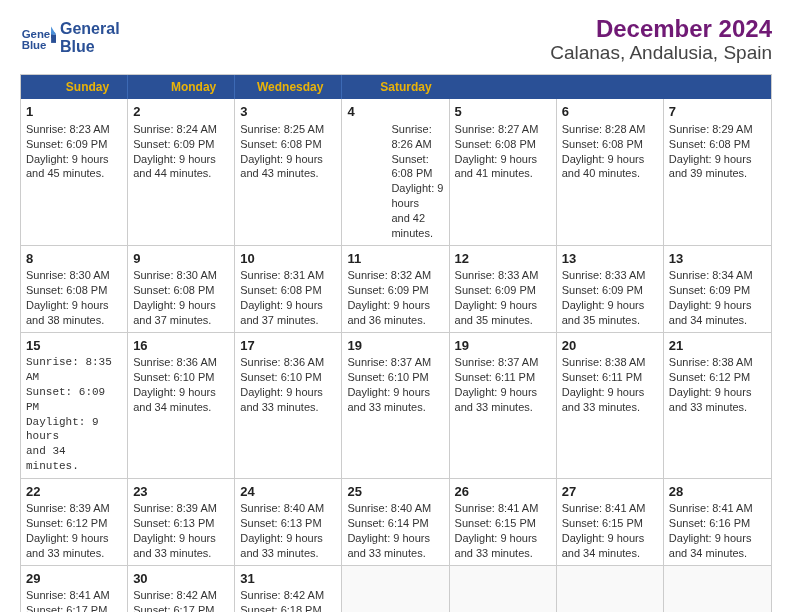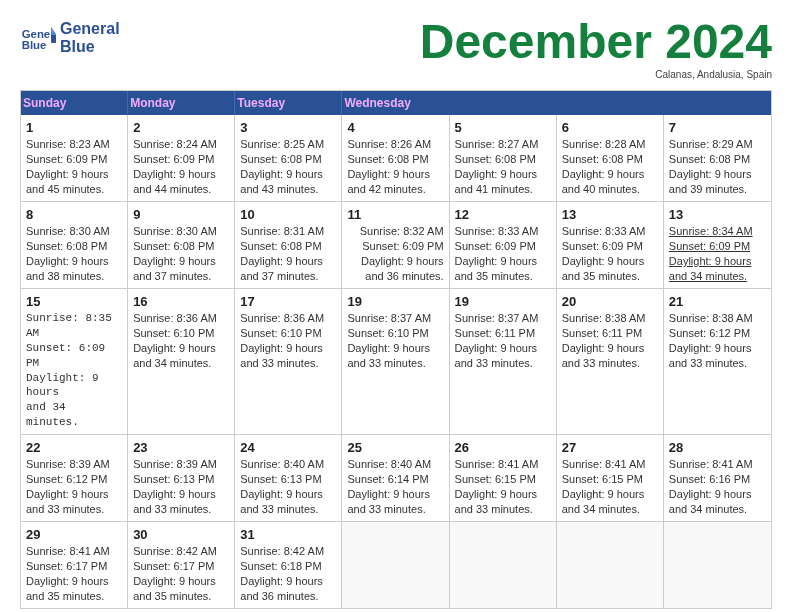--- a/index.html
+++ b/index.html
@@ -30,46 +30,46 @@
     }
     .logo-icon {
       width: 36px;
       height: 36px;
       margin-right: 4px;
     }
     .title-block {
       text-align: right;
     }
     .month-title {
-      font-size: 48px;
+      font-size: 24px;
       font-weight: bold;
-      color: #15803d;
+      color: #701a75;
       line-height: 1.1;
     }
     .subtitle {
-      font-size: 10px;
+      font-size: 19px;
       color: #444;
     }
     .calendar {
       flex: 1;
       display: flex;
       flex-direction: column;
       border: 1px solid #ccc;
     }
     .calendar-header {
       display: grid;
       grid-template-columns: repeat(7, 1fr);
       background: #2a5096;
     }
     .calendar-header .day-name {
-      color: #f0abfc;
+      color: #eab308;
       font-weight: bold;
       font-size: 12px;
-      text-align: left;
-      padding: 5px 2px;
+      text-align: right;
+      padding: 5px 18px;
       border-right: 1px solid #3d6ab5;
     }
     .calendar-header .day-name:last-child {
       border-right: none;
     }
     .calendar-body {
       display: flex;
       flex-direction: column;
       flex: 1;
     }
@@ -128,22 +128,22 @@
     <div class="title-block">
       <div class="month-title">December 2024</div>
       <div class="subtitle">Calanas, Andalusia, Spain</div>
     </div>
   </div>
 
   <div class="calendar">
     <div class="calendar-header">
       <div class="day-name">Sunday</div>
       <div class="day-name">Monday</div>
-      <div class="day-name">Tuesday</div>
       <div class="day-name">Wednesday</div>
+      <div class="day-name">Saturday</div>
     </div>
     <div class="calendar-body" id="cal-body">
     <div class="calendar-row">
           <div class="cell">
             <span class="day-num">1</span>
             <div class="info" style="white-space: pre-line;">Sunrise: 8:23 AM
 Sunset: 6:09 PM
 Daylight: 9 hours
 and 45 minutes.</div>
           </div>
@@ -156,21 +156,21 @@
           </div>
           <div class="cell">
             <span class="day-num">3</span>
             <div class="info" style="white-space: pre-line;">Sunrise: 8:25 AM
 Sunset: 6:08 PM
 Daylight: 9 hours
 and 43 minutes.</div>
           </div>
           <div class="cell">
             <span class="day-num">4</span>
-            <div class="info" style="white-space: pre-line;">Sunrise: 8:26 AM
+            <div class="info" style="white-space: pre-line; margin-left: 44px;">Sunrise: 8:26 AM
 Sunset: 6:08 PM
 Daylight: 9 hours
 and 42 minutes.</div>
           </div>
           <div class="cell">
             <span class="day-num">5</span>
             <div class="info" style="white-space: pre-line;">Sunrise: 8:27 AM
 Sunset: 6:08 PM
 Daylight: 9 hours
 and 41 minutes.</div>
@@ -207,42 +207,42 @@
           </div>
           <div class="cell">
             <span class="day-num">10</span>
             <div class="info" style="white-space: pre-line;">Sunrise: 8:31 AM
 Sunset: 6:08 PM
 Daylight: 9 hours
 and 37 minutes.</div>
           </div>
           <div class="cell">
             <span class="day-num">11</span>
-            <div class="info" style="white-space: pre-line; text-align: right;">Sunrise: 8:32 AM
+            <div class="info" style="white-space: pre-line;">Sunrise: 8:32 AM
 Sunset: 6:09 PM
 Daylight: 9 hours
 and 36 minutes.</div>
           </div>
           <div class="cell">
             <span class="day-num">12</span>
             <div class="info" style="white-space: pre-line;">Sunrise: 8:33 AM
 Sunset: 6:09 PM
 Daylight: 9 hours
 and 35 minutes.</div>
           </div>
           <div class="cell">
             <span class="day-num">13</span>
             <div class="info" style="white-space: pre-line;">Sunrise: 8:33 AM
 Sunset: 6:09 PM
 Daylight: 9 hours
 and 35 minutes.</div>
           </div>
           <div class="cell">
             <span class="day-num">13</span>
-            <div class="info" style="white-space: pre-line; text-decoration: underline;">Sunrise: 8:34 AM
+            <div class="info" style="white-space: pre-line;">Sunrise: 8:34 AM
 Sunset: 6:09 PM
 Daylight: 9 hours
 and 34 minutes.</div>
           </div>
         </div>
         <div class="calendar-row">
           <div class="cell">
             <span class="day-num">15</span>
             <div class="info" style="white-space: pre-line; font-family: Liberation Mono, monospace;">Sunrise: 8:35 AM
 Sunset: 6:09 PM

